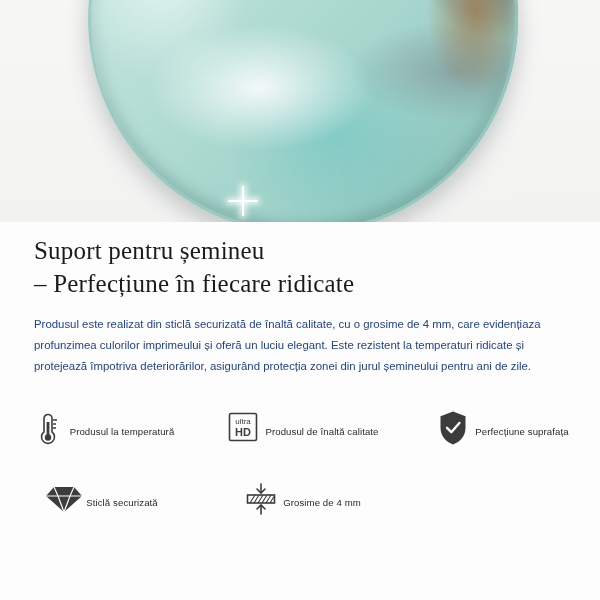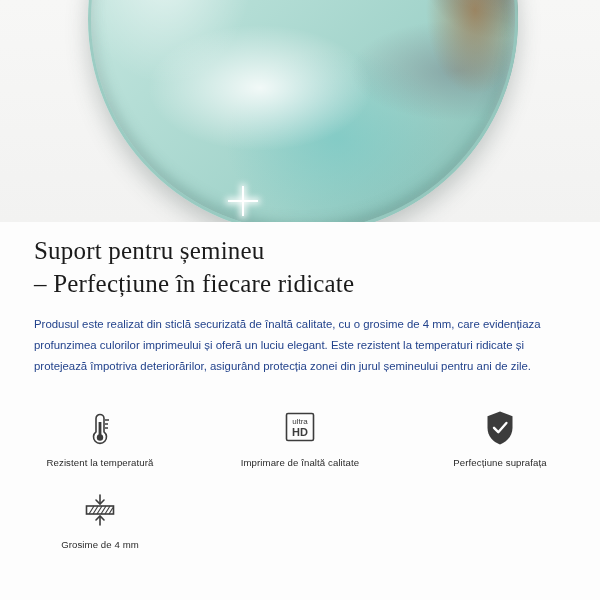--- a/index.html
+++ b/index.html
@@ -138,21 +138,20 @@
     position: absolute;
     left: 0;
     top: 398px;
     width: 600px;
     display: grid;
     grid-template-columns: repeat(3, 1fr);
     row-gap: 12px;
   }
   .feature {
     display: flex;
-    flex-direction: column;
     align-items: center;
     justify-content: center;
     padding-top: 8px;
   }
   .feature-icon {
     width: 44px;
     height: 44px;
     display: flex;
     align-items: center;
     justify-content: center;
@@ -193,44 +192,53 @@
 
     <div class="feature">
       <div class="feature-icon">
         <svg width="34" height="38" viewBox="0 0 34 38" fill="none" stroke="#3c3c3c" stroke-width="1.6">
           <path d="M17 5.5a4 4 0 0 0-4 4v13.3a6.5 6.5 0 1 0 8 0V9.5a4 4 0 0 0-4-4z"></path>
           <circle cx="17" cy="28.5" r="3.2" fill="#3c3c3c" stroke="none"></circle>
           <rect x="15.6" y="13" width="2.8" height="13" fill="#3c3c3c" stroke="none"></rect>
           <path d="M22 11h4M22 15h3M22 19h3"></path>
         </svg>
       </div>
-      <div class="feature-label">Rezistent la temperatură</div>
+      <div class="feature-label">Produsul la temperatură</div>
     </div>
 
     <div class="feature">
       <div class="feature-icon">
         <svg width="40" height="38" viewBox="0 0 40 38">
           <rect x="6.5" y="4.5" width="27" height="27" rx="1.5" fill="none" stroke="#3c3c3c" stroke-width="1.6"></rect>
           <text x="20" y="15" font-family="Liberation Sans, sans-serif" font-size="8" fill="#3c3c3c" text-anchor="middle">ultra</text>
           <text x="20" y="27" font-family="Liberation Sans, sans-serif" font-size="11" font-weight="bold" fill="#3c3c3c" text-anchor="middle">HD</text>
         </svg>
       </div>
-      <div class="feature-label">Imprimare de înaltă calitate</div>
+      <div class="feature-label">Produsul de înaltă calitate</div>
     </div>
 
     <div class="feature">
       <div class="feature-icon">
         <svg width="36" height="40" viewBox="0 0 36 40">
           <path d="M18 3.5 5.5 8.3v11.4c0 8.1 5.4 14 12.5 16.8 7.1-2.8 12.5-8.7 12.5-16.8V8.3L18 3.5z" fill="#3c3c3c"></path>
           <path d="M12 19.8l4.3 4.4L24.4 15" fill="none" stroke="#ffffff" stroke-width="2.4" stroke-linecap="round" stroke-linejoin="round"></path>
         </svg>
       </div>
       <div class="feature-label">Perfecțiune suprafața</div>
     </div>
 
+    <div class="feature">
+      <div class="feature-icon">
+        <svg width="40" height="36" viewBox="0 0 40 36">
+          <path d="M10 6h20l8 9-18 16L2 15l8-9z" fill="#3c3c3c"></path>
+          <path d="M10 6l4 9h12l4-9M2 15h36M14 15l6 16 6-16" fill="none" stroke="#ffffff" stroke-width="1.2"></path>
+        </svg>
+      </div>
+      <div class="feature-label">Sticlă securizată</div>
+    </div>
 
 
     <div class="feature">
       <div class="feature-icon">
         <svg width="40" height="38" viewBox="0 0 40 38">
           <g stroke="#3c3c3c" stroke-width="1.6" fill="none" stroke-linecap="round">
             <line x1="20" y1="4" x2="20" y2="12"></line>
             <path d="M16 9l4 4 4-4"></path>
             <line x1="20" y1="34" x2="20" y2="26"></line>
             <path d="M16 29l4-4 4 4"></path>

